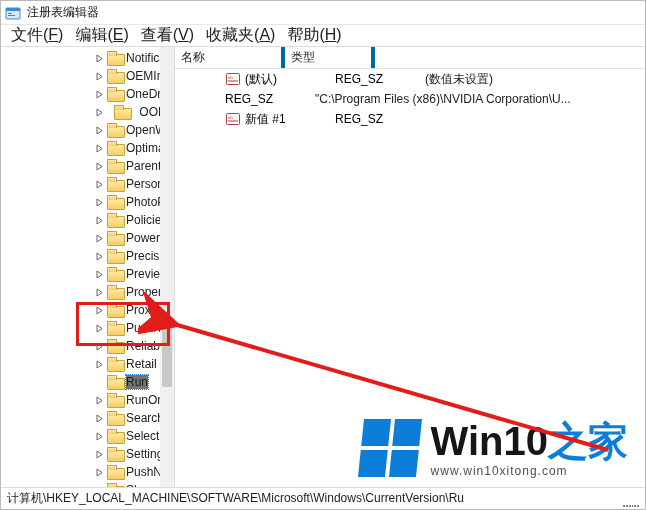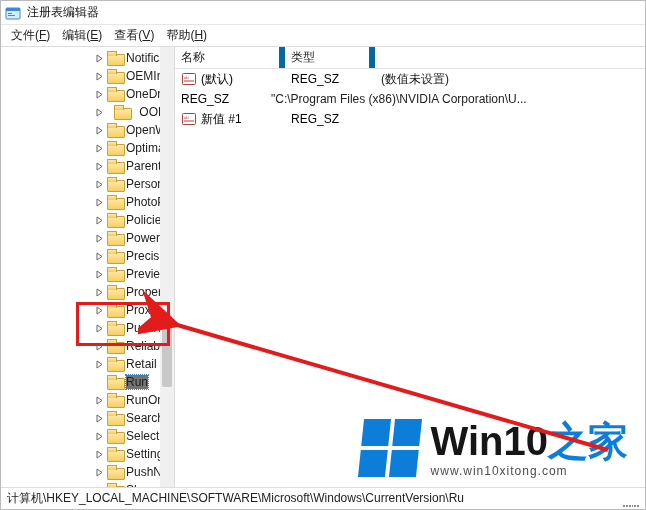--- a/index.html
+++ b/index.html
@@ -3,46 +3,46 @@
 <meta charset="utf-8">
 <style>
   * { box-sizing: border-box; margin: 0; padding: 0; }
   html, body { width: 646px; height: 510px; font-family: "Microsoft YaHei", "Segoe UI", Tahoma, sans-serif; font-size: 12px; background: #fff; overflow: hidden; position: relative; }
   .window { width: 646px; height: 510px; display: flex; flex-direction: column; border: 1px solid #bbb; }
   
   .titlebar { height: 24px; background: #fff; display: flex; align-items: center; padding: 0 4px; border-bottom: 1px solid #e6e6e6; }
   .titlebar .app-icon { width: 16px; height: 16px; margin-right: 6px; display: inline-flex; align-items: center; justify-content: center; }
   .titlebar .title { font-size: 12px; color: #111; }
   
-  .menubar { height: 22px; background: #fff; display: flex; align-items: center; padding: 0 4px; border-bottom: 1px solid #ddd; font-size: 12px; }
+  .menubar { height: 22px; background: #fff; display: flex; align-items: center; padding: 0 4px; border-bottom: 1px solid #ddd; font-size: 16px; }
   .menu-item { padding: 2px 6px; color: #222; cursor: default; }
   .menu-item .accel { text-decoration: underline; }
   
   .body { flex: 1; display: flex; min-height: 0; }
   .tree-pane { width: 174px; border-right: 1px solid #ddd; overflow: hidden; position: relative; background: #fff; }
   .tree-scroll { position: absolute; inset: 0; overflow: hidden; }
   .tree { padding: 2px 0 2px 4px; }
   .tree-row { display: flex; align-items: center; height: 18px; white-space: nowrap; font-size: 12px; color: #222; position: relative; }
   .expander { width: 12px; height: 12px; display: inline-flex; align-items: center; justify-content: center; color: #666; font-size: 10px; margin-right: 0; }
   .expander-blank { width: 12px; display: inline-block; }
   .folder { width: 16px; height: 14px; margin: 0 3px 0 2px; position: relative; flex: 0 0 16px; }
   .folder::before { content: ""; position: absolute; left: 0; top: 3px; width: 16px; height: 10px; background: linear-gradient(#ffe9a8,#f7cf61); border: 1px solid #c9a13a; border-radius: 1px; }
   .folder::after { content: ""; position: absolute; left: 0; top: 0; width: 8px; height: 4px; background: linear-gradient(#ffe9a8,#f4cb5a); border: 1px solid #c9a13a; border-bottom: none; border-radius: 1px 1px 0 0; }
   .node-label { overflow: hidden; text-overflow: clip; }
   .tree-row.selected .node-label { background: #737373; outline: 1px dotted #3a8ad8; }
   .tree-vscroll { position: absolute; right: 0; top: 0; bottom: 0; width: 14px; background: #f0f0f0; }
   .tree-vscroll .thumb { position: absolute; left: 2px; right: 2px; top: 268px; height: 72px; background: #c8c8c8; border-radius: 2px; }
   
   .list-pane { flex: 1; display: flex; flex-direction: column; }
   .columns { height: 22px; display: flex; align-items: center; background: #fff; border-bottom: 1px solid #e2e2e2; font-size: 12px; color: #222; }
-  .col { padding: 0 6px; height: 100%; display: flex; align-items: center; border-right: 6px solid #0369a1; }
+  .col { padding: 0 6px; height: 100%; display: flex; align-items: center; border-right: 4px solid #0369a1; }
   .col.name { width: 110px; }
   .col.type { width: 90px; }
   .col.data { flex: 1; }
-  .list-body { flex: 1; }
+  .list-body { flex: 1; margin-left: 44px; }
   .list-row { display: flex; align-items: center; height: 20px; font-size: 12px; }
   .cell { padding: 0 6px; white-space: nowrap; overflow: hidden; text-overflow: ellipsis; }
   .cell.name { width: 110px; display: flex; align-items: center; gap: 4px; }
   .cell.type { width: 90px; }
   .cell.data { flex: 1; color: #222; }
   .reg-icon { width: 16px; height: 16px; display: inline-flex; align-items: center; justify-content: center; flex: 0 0 16px; }
   
   .statusbar { height: 22px; border-top: 1px solid #ddd; display: flex; align-items: center; padding: 0 6px; font-size: 12px; color: #222; background: #fff; white-space: nowrap; overflow: hidden; }
   .status-grip { margin-left: auto; width: 16px; height: 16px; display: flex; align-items: flex-end; justify-content: flex-end; gap: 1px; }
   .status-grip span { width: 2px; height: 2px; background: #8a8a8a; display: inline-block; }
@@ -73,20 +73,21 @@
         <rect x="3" y="10" width="7" height="1" fill="#3a8ad8"></rect>
       </svg>
     </span>
     <span class="title">注册表编辑器</span>
   </div>
 
   <div class="menubar">
     <span class="menu-item"><span>文件</span>(<span class="accel">F</span>)</span>
     <span class="menu-item"><span>编辑</span>(<span class="accel">E</span>)</span>
     <span class="menu-item"><span>查看</span>(<span class="accel">V</span>)</span>
+    <span class="menu-item"><span>收藏夹</span>(<span class="accel">A</span>)</span>
     <span class="menu-item"><span>帮助</span>(<span class="accel">H</span>)</span>
   </div>
 
   <div class="body">
 
     <div class="tree-pane">
       <div class="tree-scroll">
         <div class="tree" id="tree">
             <div class="tree-row" style="padding-left: 88px;">
               <span class="expander">

